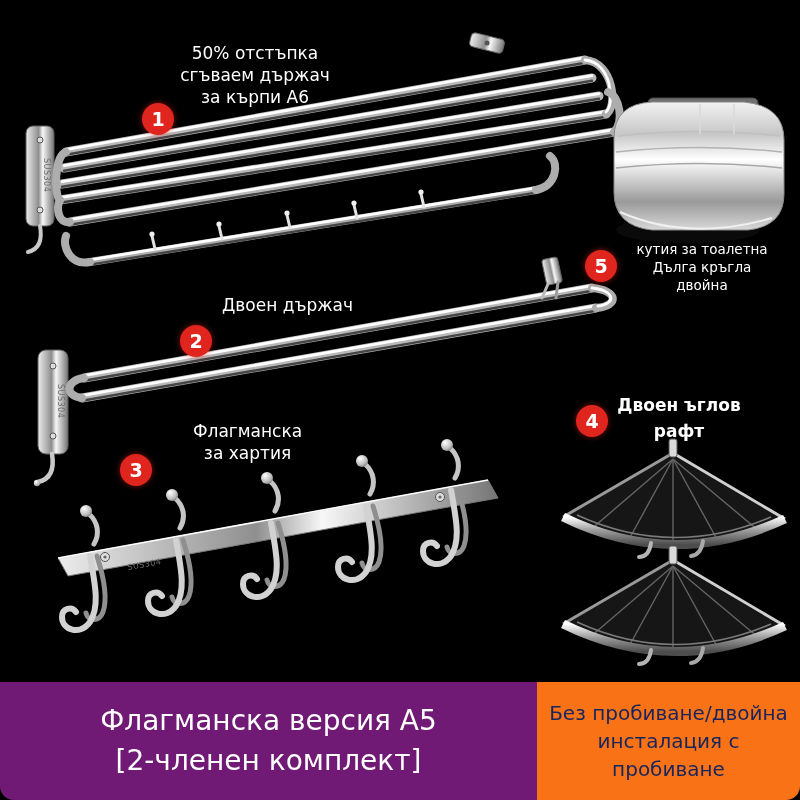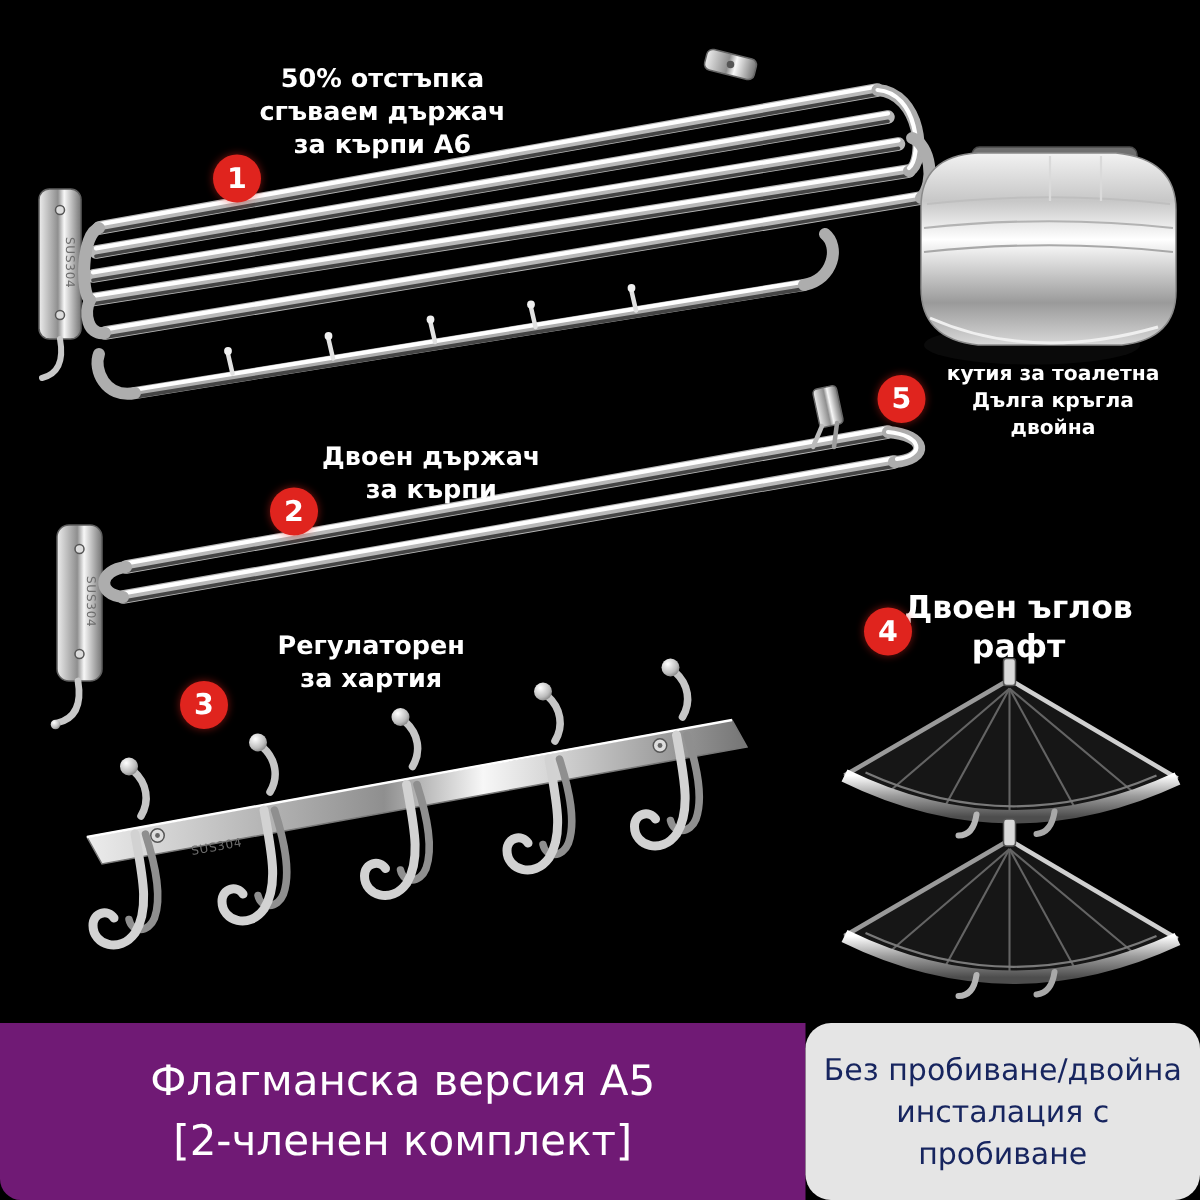--- a/index.html
+++ b/index.html
@@ -15,42 +15,42 @@
   .td{stroke:#454545;stroke-width:2.4;fill:none;stroke-linecap:round}
   .hk{stroke:#d2d2d2;stroke-width:6;fill:none;stroke-linecap:round}
   .hk2{stroke:#8f8f8f;stroke-width:5;fill:none;stroke-linecap:round}
   .hkp{stroke:#c6c6c6;stroke-width:5;fill:none;stroke-linecap:round}
   .rb{stroke:#646464;stroke-width:1.4}
   .tick{stroke:#e2e2e2;stroke-width:3;stroke-linecap:round}
   .stamp{font-family:"DejaVu Sans", sans-serif;font-size:8px;fill:#6d6d6d;letter-spacing:.5px}
 
   .note{
     position:absolute;color:#ffffff;text-align:center;
-    font-size:17px;line-height:22px;font-weight:700;
+    font-size:17px;line-height:22px;font-weight:400;
   }
   .note.small{font-size:13.5px;line-height:18px;}
-  .note.big{font-size:21px;line-height:26px;font-weight:700;}
+  .note.big{font-size:17px;line-height:26px;font-weight:700;}
   .badge{
     position:absolute;width:32px;height:32px;border-radius:50%;
     background:#e0241e;color:#fff;font-size:19px;font-weight:700;
     display:flex;align-items:center;justify-content:center;
     box-shadow:0 0 6px rgba(224,36,30,.55);
   }
   .banner{
     position:absolute;left:0;top:682px;width:800px;height:118px;display:flex;
   }
   .banner-left{
     width:537px;height:100%;background:#701a75;color:#ffffff;
     display:flex;flex-direction:column;align-items:center;justify-content:center;
     font-size:28px;line-height:40px;border-bottom-left-radius:14px;
   }
   .banner-right{
-    width:263px;height:100%;background:#e5e5e5;color:#17255f;
+    width:263px;height:100%;background:#f97316;color:#17255f;
     display:flex;flex-direction:column;align-items:center;justify-content:center;
-    font-size:20px;line-height:28px;font-weight:500;border-bottom-right-radius:14px;border-radius:17px;
+    font-size:20px;line-height:28px;font-weight:500;border-bottom-right-radius:14px;
   }
 </style>
 </head>
 <body>
 
 <div class="stage">
 
   <svg class="collage" width="800" height="682" viewBox="0 0 800 682">
     <defs>
       <linearGradient id="plateG" x1="0" y1="0" x2="1" y2="0">
@@ -211,26 +211,25 @@
 
   <div class="note" style="left:170px;top:42px;width:170px;">
     <div>50% отстъпка</div>
     <div>сгъваем държач</div>
     <div>за кърпи А6</div>
   </div>
   <div class="badge" style="left:142px;top:103px;">1</div>
 
   <div class="note" style="left:205px;top:294px;width:165px;">
     <div>Двоен държач</div>
-    <div>за кърпи</div>
   </div>
   <div class="badge" style="left:180px;top:325px;">2</div>
 
   <div class="note" style="left:165px;top:420px;width:165px;">
-    <div>Регулаторен</div>
+    <div>Флагманска</div>
     <div>за хартия</div>
   </div>
   <div class="badge" style="left:120px;top:454px;">3</div>
 
   <div class="note big" style="left:599px;top:392px;width:160px;">
     <div>Двоен ъглов</div>
     <div>рафт</div>
   </div>
   <div class="badge" style="left:576px;top:405px;">4</div>
 

